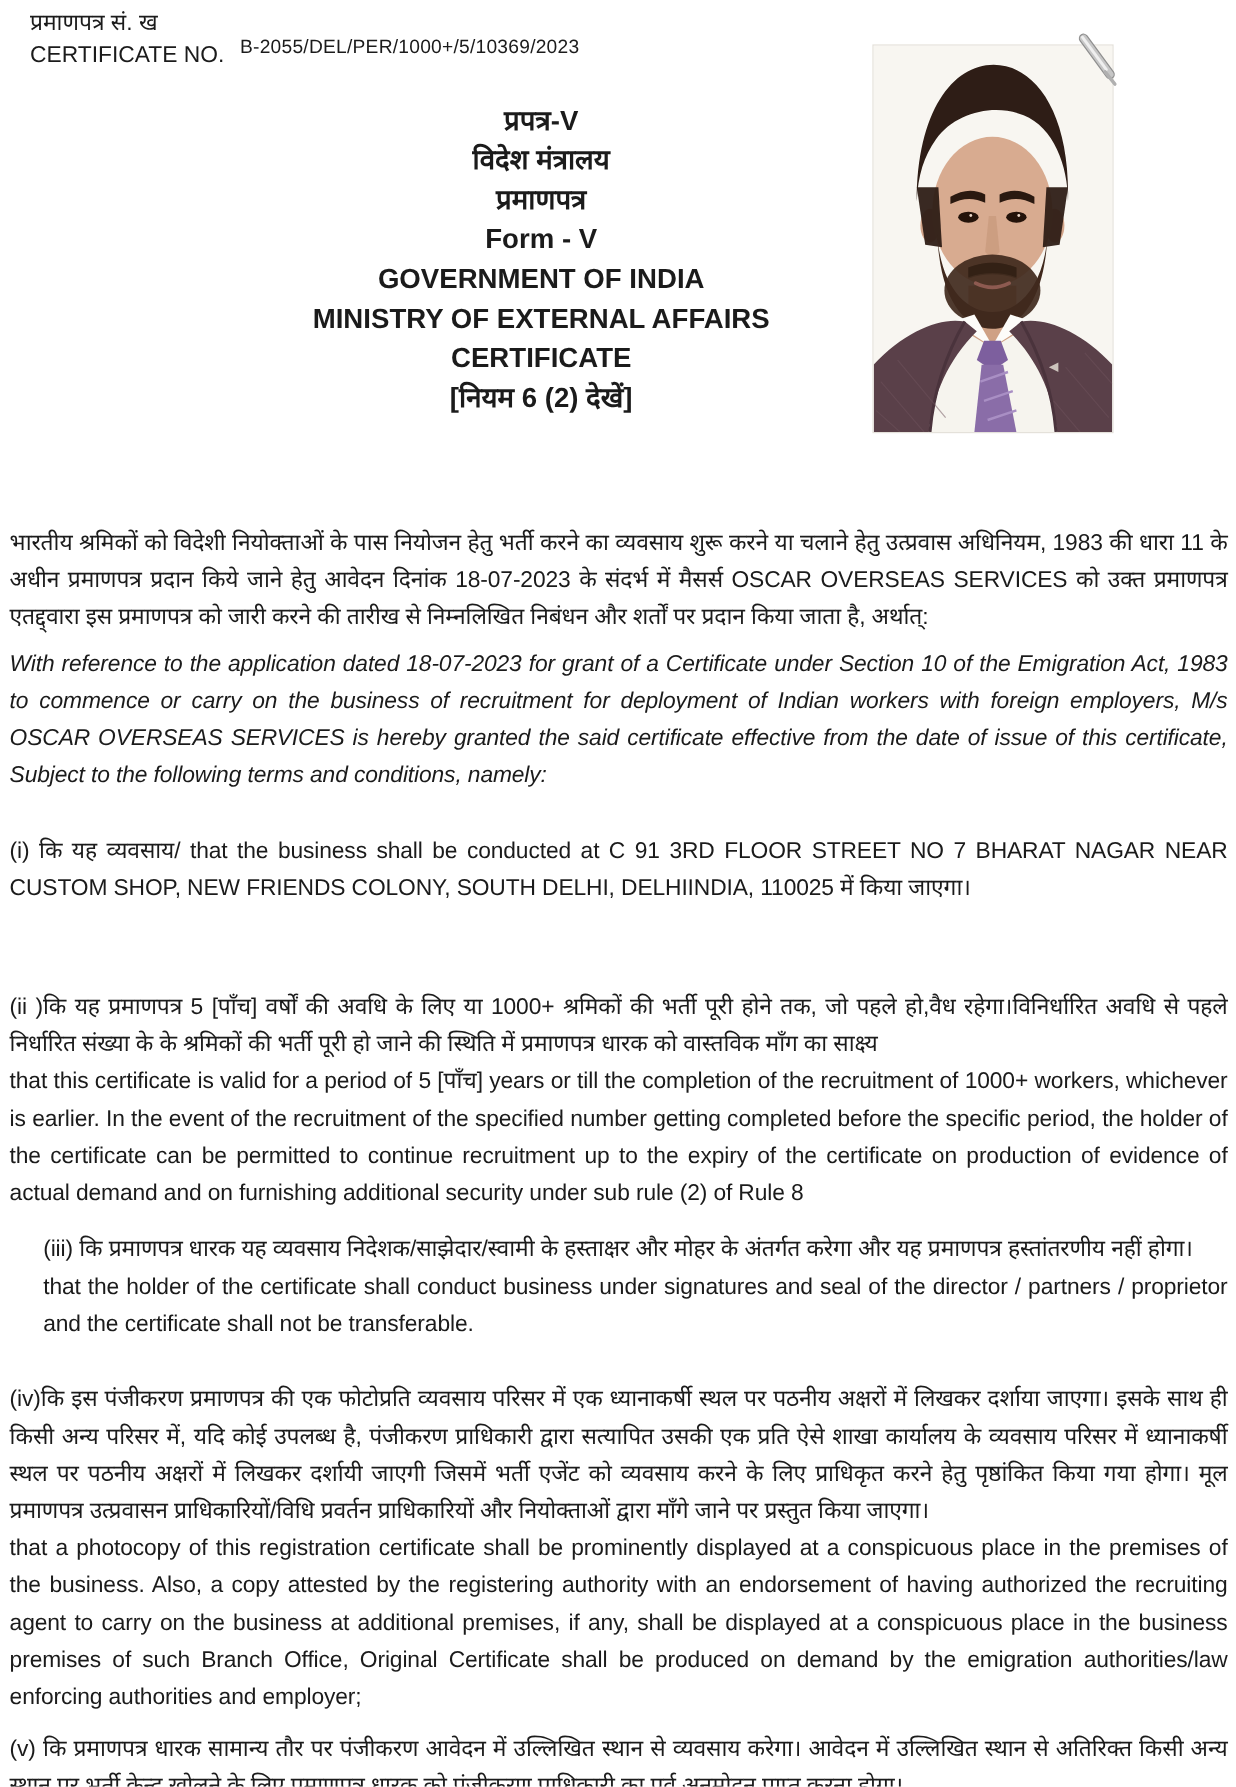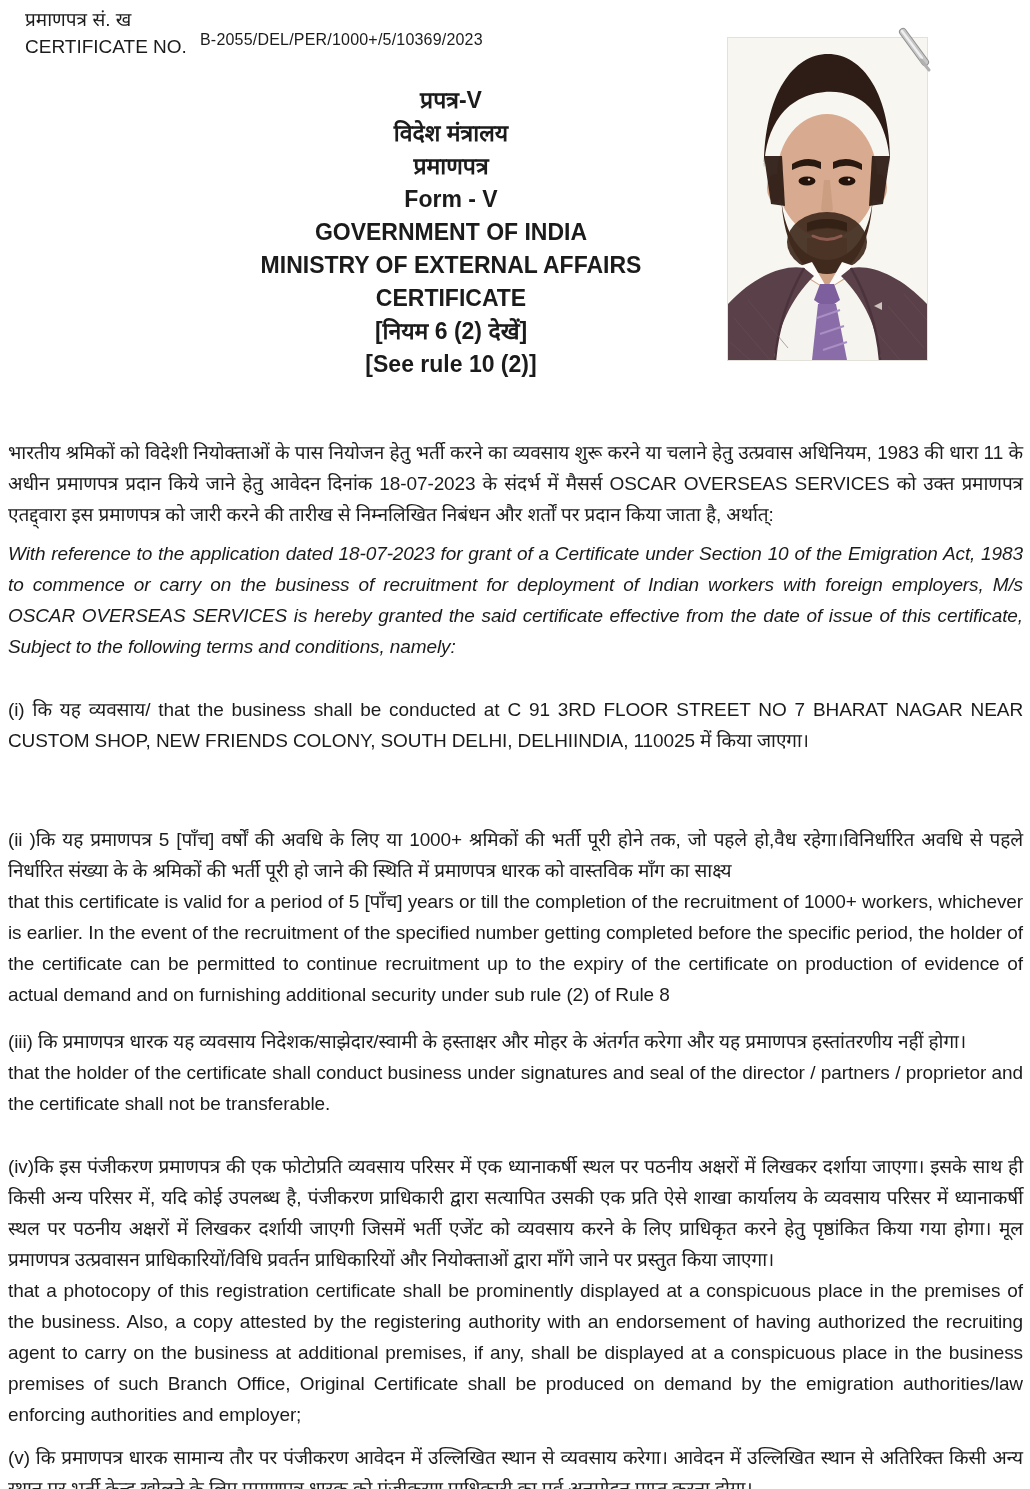--- a/index.html
+++ b/index.html
@@ -63,21 +63,21 @@
     width: 1015px;
     font-size: 19px;
     line-height: 31px;
     text-align: justify;
     letter-spacing: -0.1px;
   }
   .block { margin: 0; }
   .mt8  { margin-top: 8px; font-style: italic; }
   .mt12 { margin-top: 12px; }
   .mt14 { margin-top: 32px; }
-  .mt16 { margin-top: 16px; }
+  .mt16 { margin-top: 16px; margin-left: 28px; }
   .mt44 { margin-top: 68px; }
 </style>
 </head>
 <body>
 
 <div class="page">
 
   <div class="certno-block">
     <div>प्रमाणपत्र सं. ख</div>
     <div>CERTIFICATE NO.</div>
@@ -149,21 +149,20 @@
 
   <div class="header-block">
     <div class="header-line">प्रपत्र-V</div>
     <div class="header-line">विदेश मंत्रालय</div>
     <div class="header-line">प्रमाणपत्र</div>
     <div class="header-line">Form - V</div>
     <div class="header-line">GOVERNMENT OF INDIA</div>
     <div class="header-line">MINISTRY OF EXTERNAL AFFAIRS</div>
     <div class="header-line">CERTIFICATE</div>
     <div class="header-line">[नियम 6 (2) देखें]</div>
-    <div class="header-line">[See rule 10 (2)]</div>
   </div>
 
   <div class="body-text">
     <p class="block">भारतीय श्रमिकों को विदेशी नियोक्ताओं के पास नियोजन हेतु भर्ती करने का व्यवसाय शुरू करने या चलाने हेतु उत्प्रवास अधिनियम, 1983 की धारा 11 के अधीन प्रमाणपत्र प्रदान किये जाने हेतु आवेदन दिनांक 18-07-2023 के संदर्भ में  मैसर्स OSCAR OVERSEAS SERVICES को उक्त प्रमाणपत्र एतद्द्वारा इस प्रमाणपत्र को जारी करने की तारीख से निम्नलिखित निबंधन और शर्तों पर प्रदान किया जाता है, अर्थात्:</p>
     <p class="block mt8">With reference to the application dated 18-07-2023 for grant of a Certificate under Section 10 of the Emigration Act, 1983 to commence or carry on the business of recruitment for deployment of Indian workers with foreign employers, M/s OSCAR OVERSEAS SERVICES is hereby granted the said certificate effective from the date of issue of this certificate, Subject to the following terms and conditions, namely:</p>
 
     <p class="block mt14">(i) कि यह व्यवसाय/ that the business shall be conducted  at C 91 3RD FLOOR STREET NO 7 BHARAT NAGAR NEAR CUSTOM SHOP, NEW FRIENDS COLONY, SOUTH DELHI, DELHIINDIA, 110025 में किया जाएगा।</p>
 
     <div class="mt44">
       <p class="block">(ii )कि यह प्रमाणपत्र 5 [पाँच] वर्षों की अवधि के लिए या  1000+  श्रमिकों की भर्ती पूरी होने तक, जो पहले हो,वैध रहेगा।विनिर्धारित अवधि से पहले निर्धारित संख्या के के श्रमिकों की भर्ती पूरी हो जाने की स्थिति में प्रमाणपत्र धारक को वास्तविक माँग का साक्ष्य</p>

